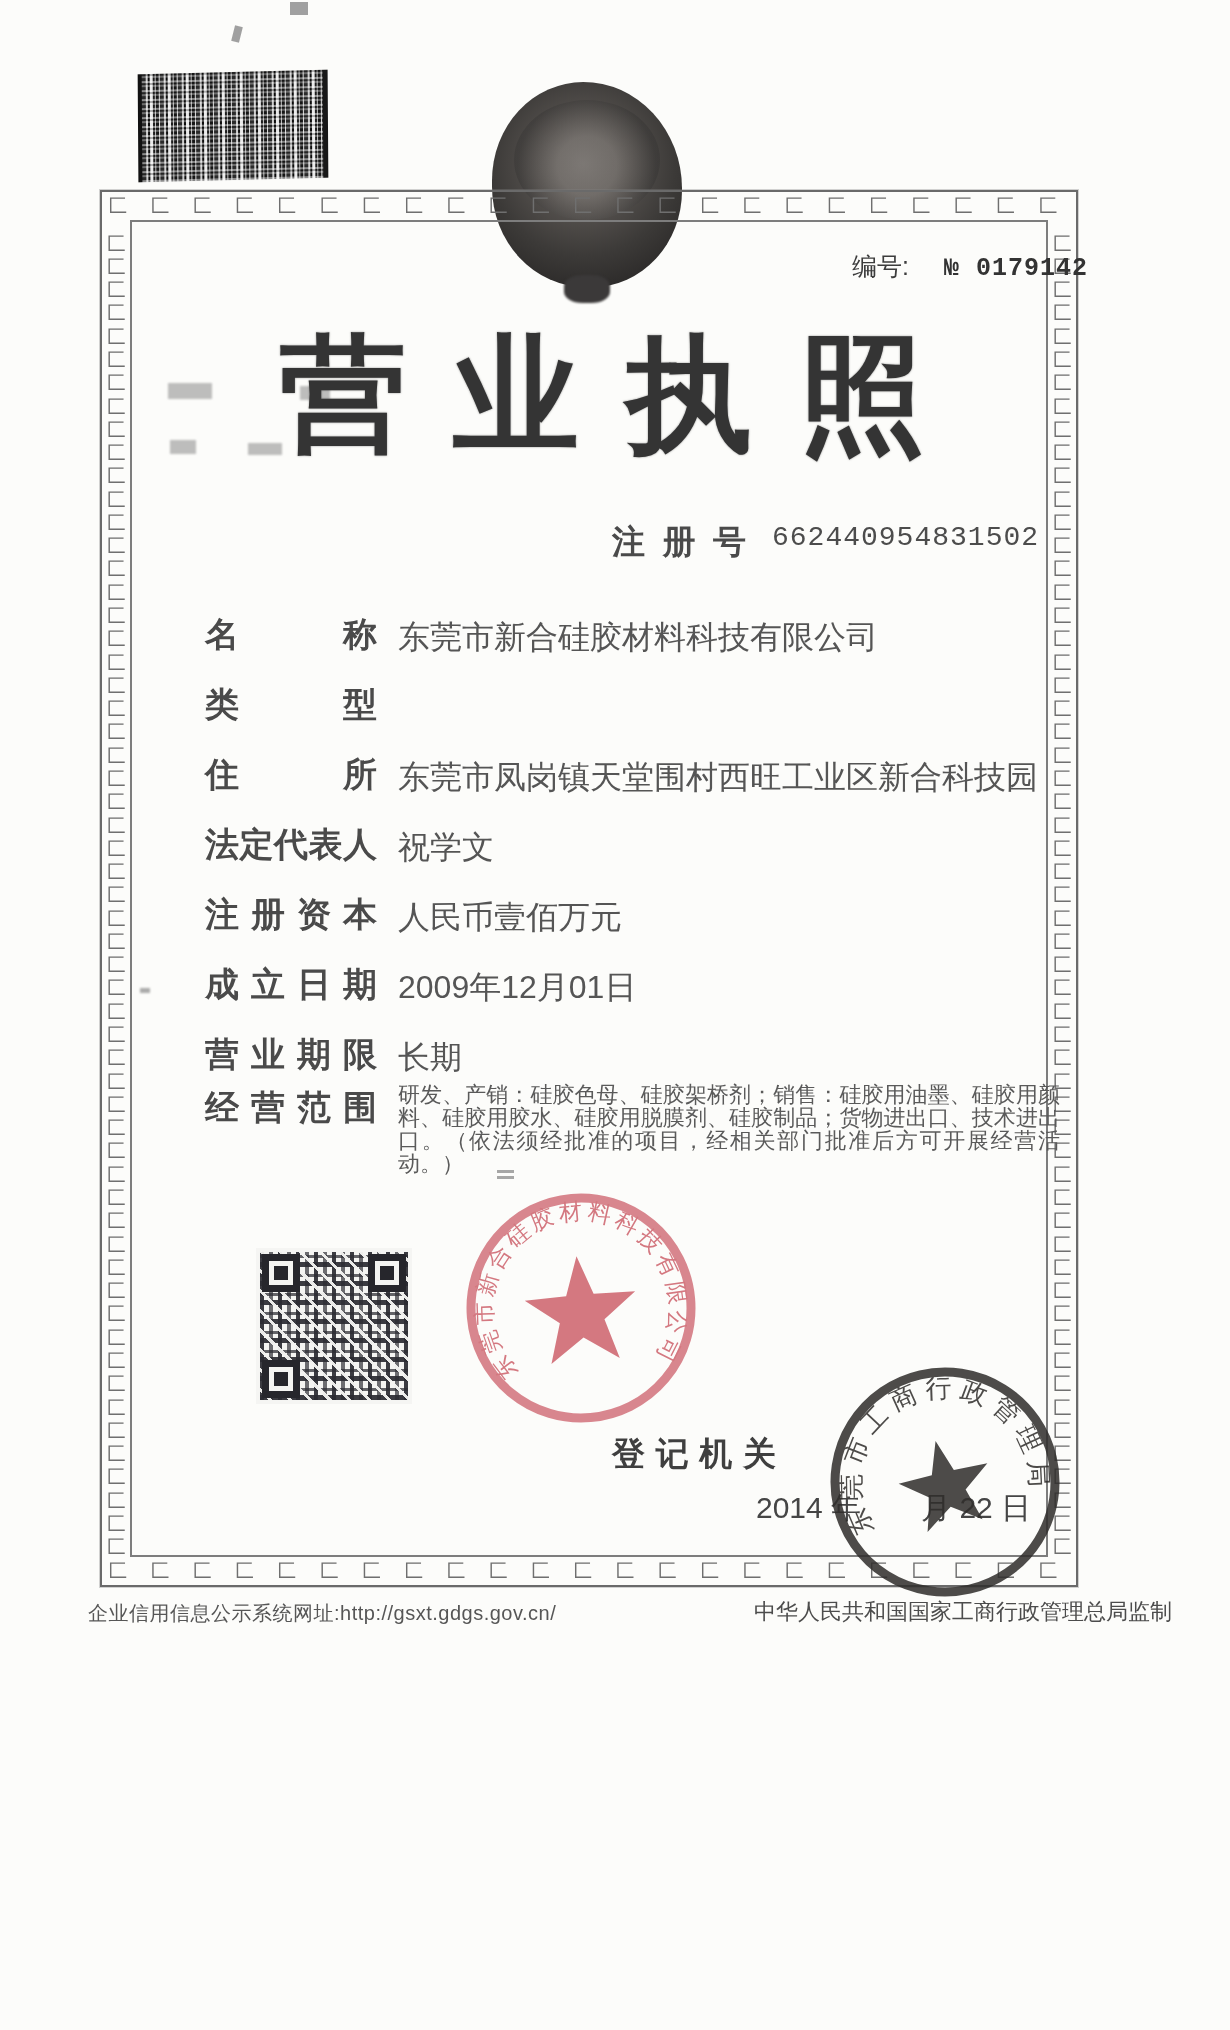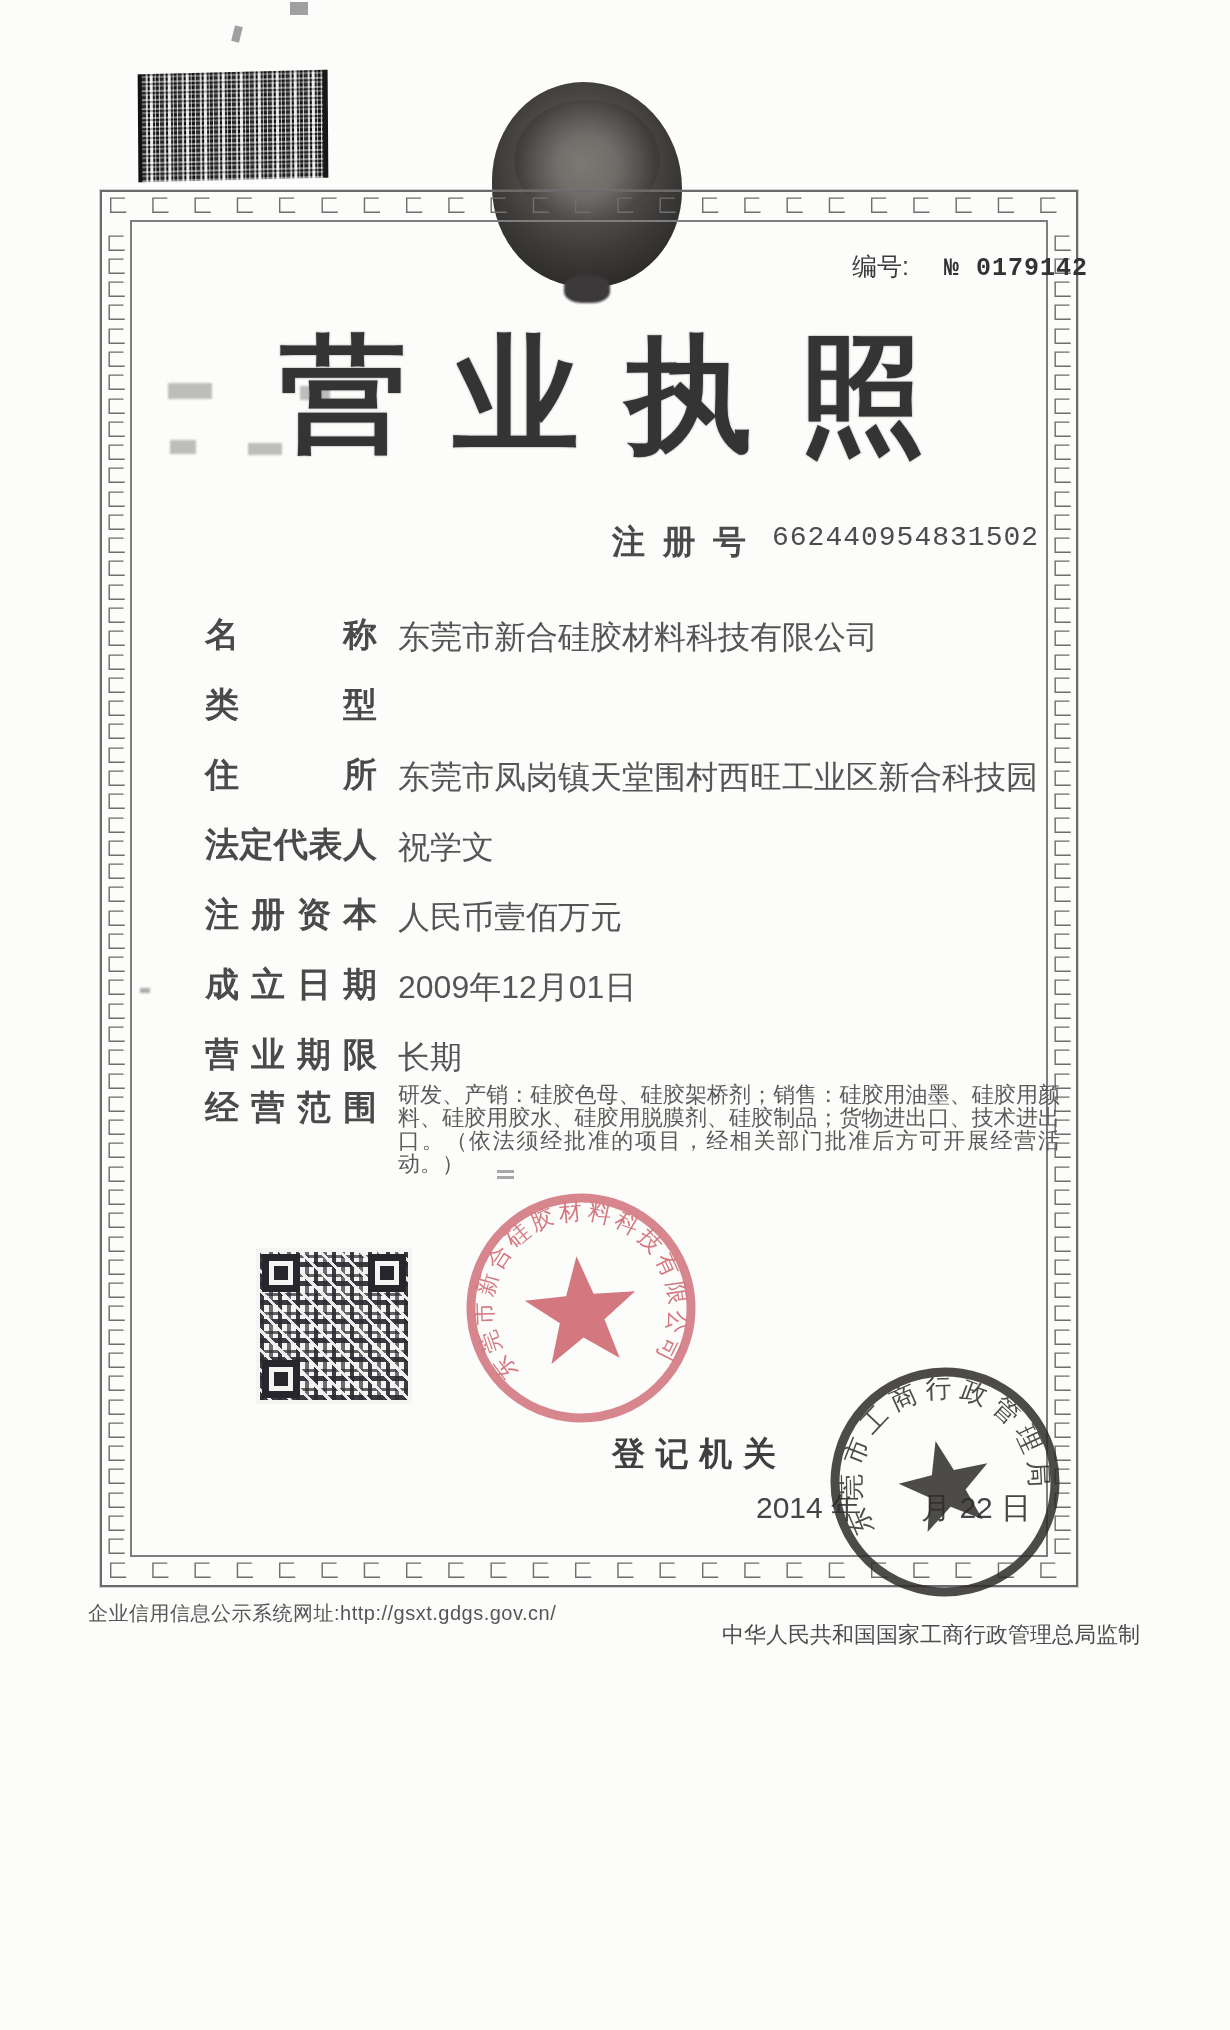--- a/index.html
+++ b/index.html
@@ -105,21 +105,21 @@
   .seal{pointer-events:none;}
   .seal-red{left:456px;top:1183px;width:250px;height:250px;opacity:.78;}
   .seal-black{left:820px;top:1357px;width:250px;height:250px;opacity:.85;z-index:3;}
 
   
   .registry-label{left:612px;top:1432px;width:164px;font-size:33px;font-weight:600;color:#3f3f3f;}
   .date-line{left:756px;top:1488px;font-size:30px;color:#454545;white-space:nowrap;z-index:2;}
 
   
   .footer-left{left:88px;top:1600px;font-size:20px;color:#565656;letter-spacing:.5px;}
-  .footer-right{left:722px;top:1597px;font-size:22px;color:#4c4c4c;font-weight:500;margin-top:23px;}
+  .footer-right{left:754px;top:1597px;font-size:22px;color:#4c4c4c;font-weight:500;}
 
   
   .art{background:#8a8a8a;filter:blur(1.2px);opacity:.55;}
   .a1{left:168px;top:383px;width:44px;height:16px;}
   .a2{left:300px;top:386px;width:30px;height:14px;}
   .a3{left:170px;top:440px;width:26px;height:14px;}
   .a4{left:248px;top:443px;width:34px;height:12px;}
   .a5{left:140px;top:988px;width:10px;height:5px;opacity:.7;}
   .a6{left:233px;top:26px;width:8px;height:16px;transform:rotate(14deg);opacity:.8;filter:blur(.4px);}
   .a7{left:290px;top:2px;width:18px;height:13px;opacity:.8;filter:blur(.4px);}

